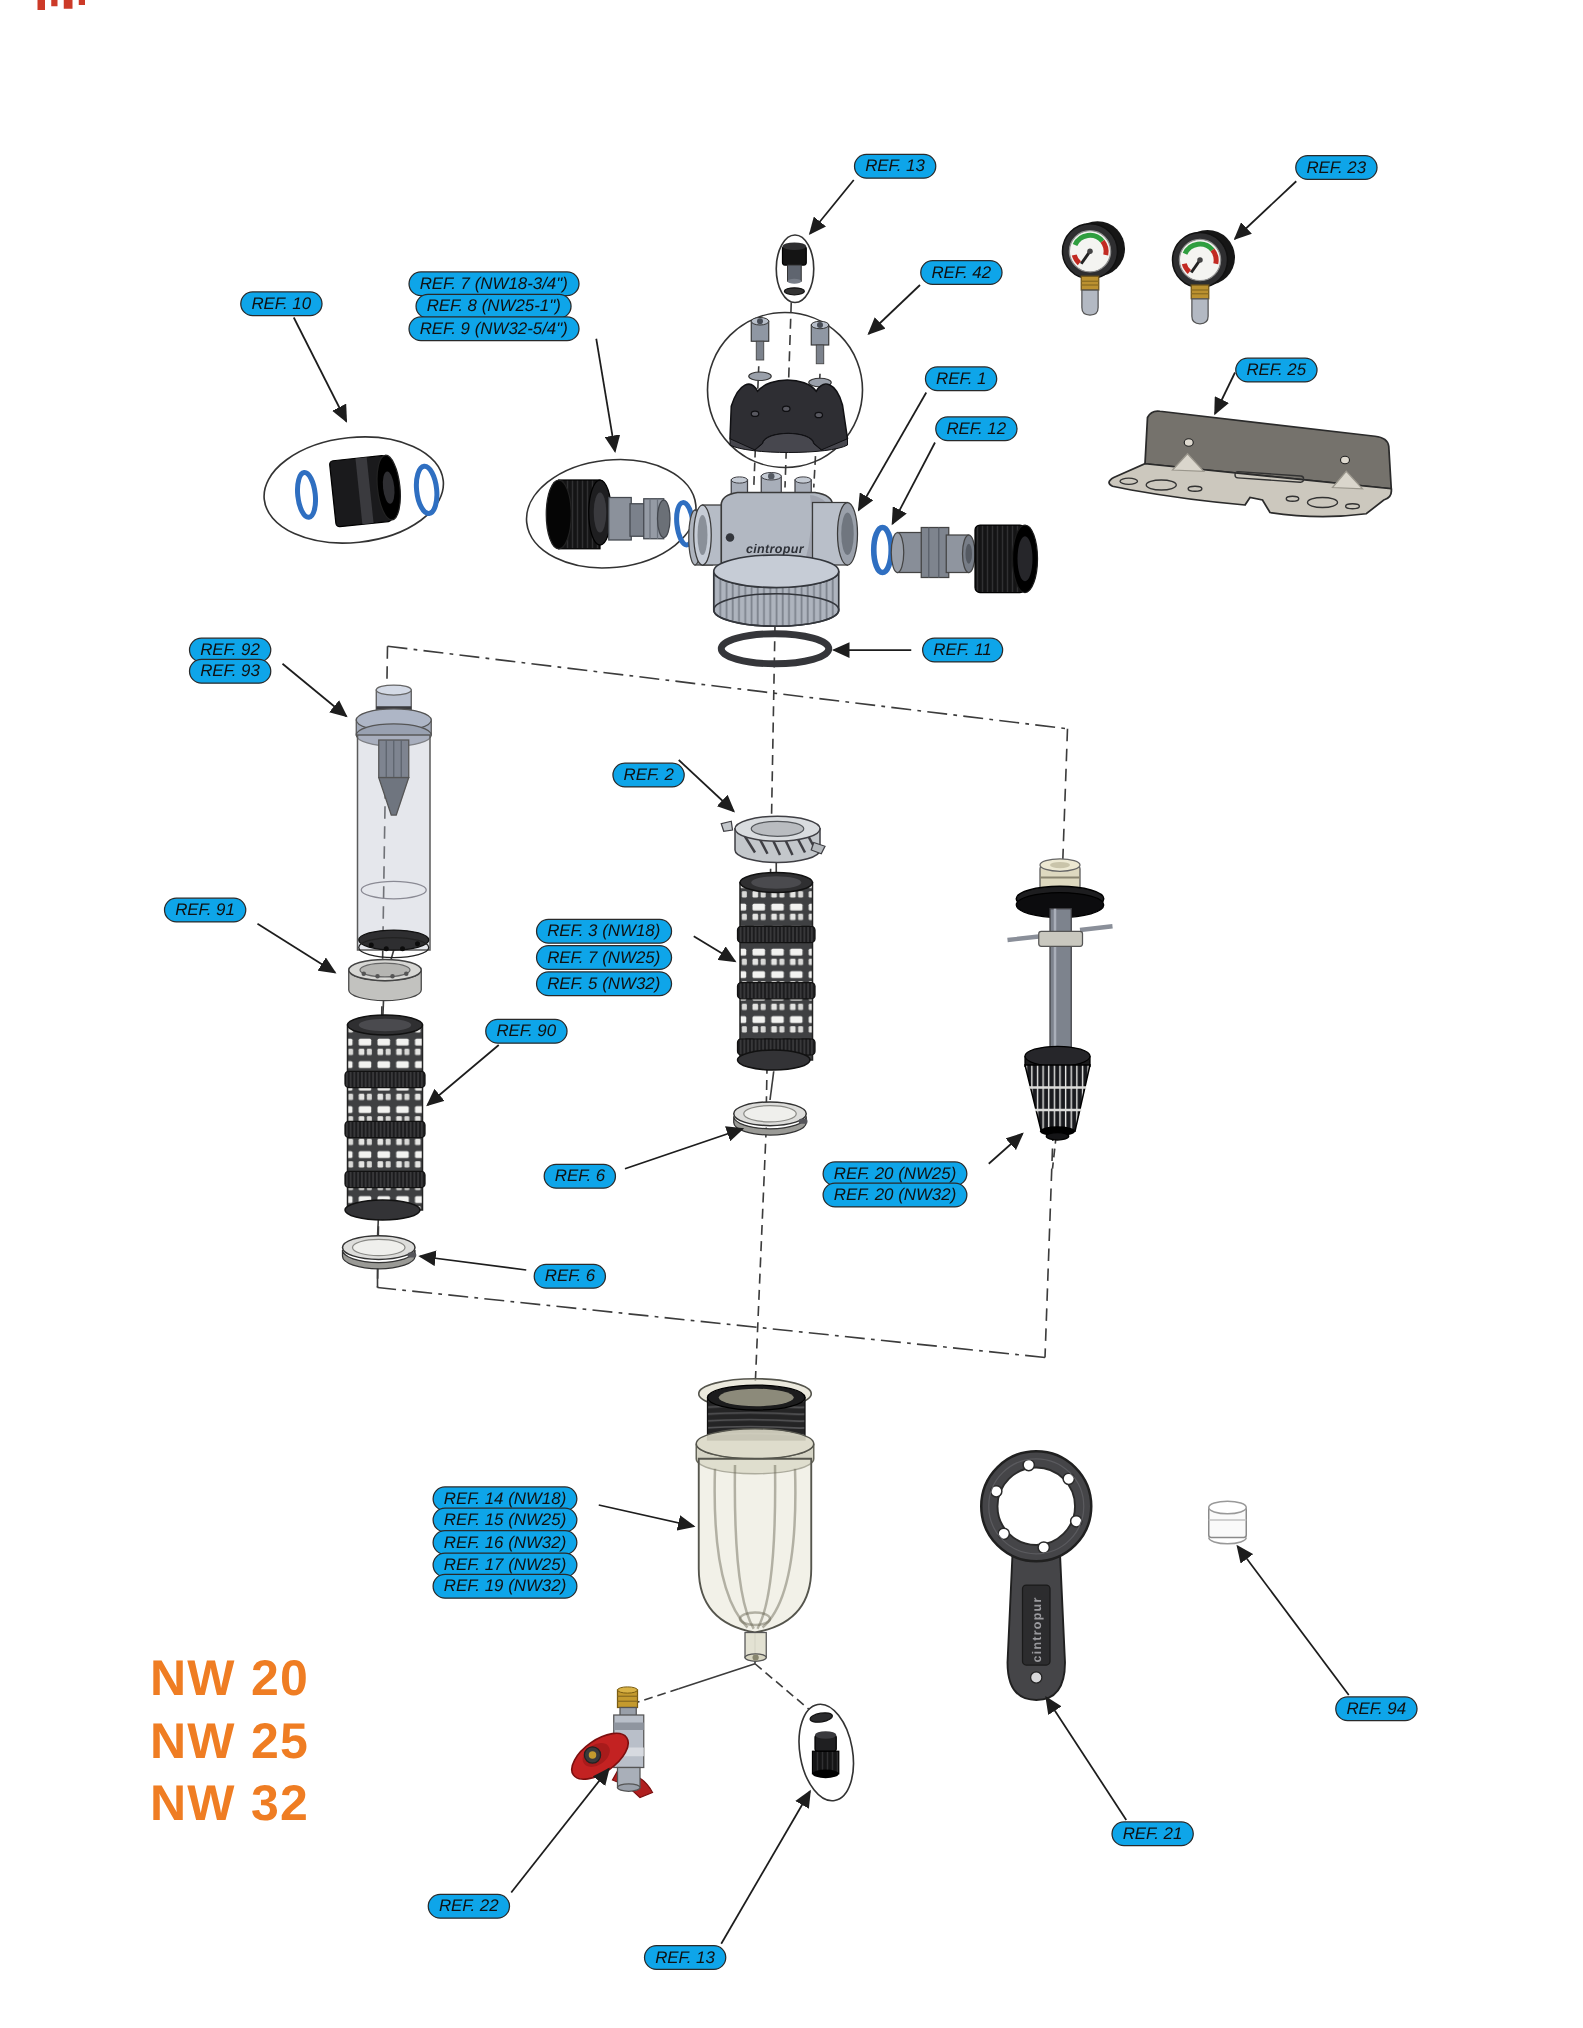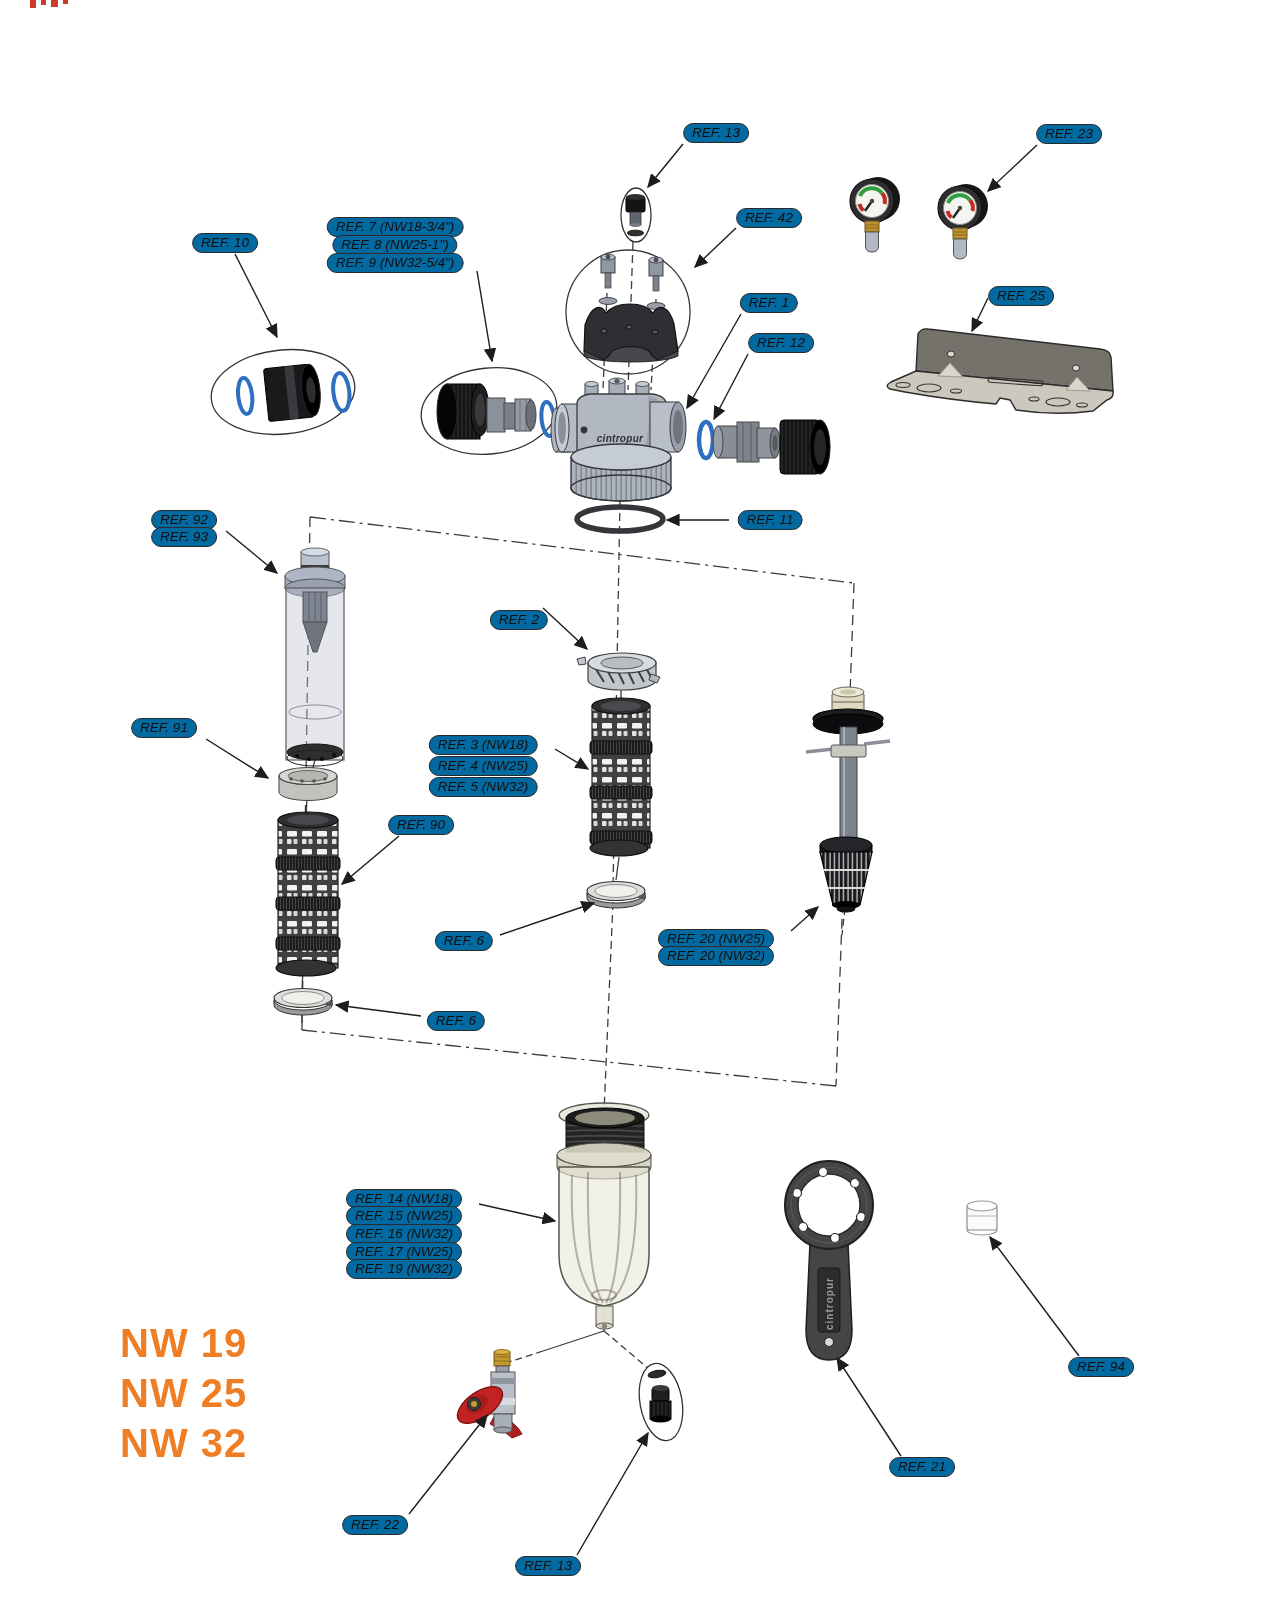--- a/index.html
+++ b/index.html
@@ -1,20 +1,20 @@
 <!DOCTYPE html>
 <html><head>
 <meta charset="utf-8">
 <style>
   html,body{margin:0;padding:0;background:#ffffff;}
   #stage{position:relative;width:1266px;height:1622px;background:#fff;overflow:hidden;
          font-family:"Liberation Sans",sans-serif;}
   #parts-svg{position:absolute;left:0;top:0;}
   .callout{position:absolute;transform:translate(-50%,-50%);white-space:nowrap;
-    background:#0369a1;border:1.5px solid #2a2a2a;border-radius:11px;padding:0 8px;
+    background:#0ea5e9;border:1.5px solid #2a2a2a;border-radius:11px;padding:0 8px;
     font:italic 13.5px/18px "Liberation Sans",sans-serif;color:#101010;z-index:5;}
   .variants{position:absolute;left:120px;top:1318px;z-index:4;
     font:700 40px/50px "Liberation Sans",sans-serif;color:#EF7D23;letter-spacing:1px;}
   .variants div{height:50px;}
 </style>
 </head>
 <body>
 
 <div id="stage">
 
@@ -456,37 +456,37 @@
 <div class="callout" style="left:395px;top:263px">REF. 9 (NW32-5/4")</div>
 <div class="callout" style="left:225px;top:243px">REF. 10</div>
 <div class="callout" style="left:769px;top:303px">REF. 1</div>
 <div class="callout" style="left:781px;top:343px">REF. 12</div>
 <div class="callout" style="left:1021px;top:296px">REF. 25</div>
 <div class="callout" style="left:770px;top:520px">REF. 11</div>
 <div class="callout" style="left:184px;top:520px">REF. 92</div>
 <div class="callout" style="left:184px;top:537px">REF. 93</div>
 <div class="callout" style="left:519px;top:620px">REF. 2</div>
 <div class="callout" style="left:483px;top:745px">REF. 3 (NW18)</div>
-<div class="callout" style="left:483px;top:766px">REF. 4 (NW25)</div>
+<div class="callout" style="left:483px;top:766px">REF. 7 (NW25)</div>
 <div class="callout" style="left:483px;top:787px">REF. 5 (NW32)</div>
 <div class="callout" style="left:164px;top:728px">REF. 91</div>
 <div class="callout" style="left:421px;top:825px">REF. 90</div>
 <div class="callout" style="left:464px;top:941px">REF. 6</div>
 <div class="callout" style="left:716px;top:939px">REF. 20 (NW25)</div>
 <div class="callout" style="left:716px;top:956px">REF. 20 (NW32)</div>
 <div class="callout" style="left:456px;top:1021px">REF. 6</div>
 <div class="callout" style="left:404px;top:1199px">REF. 14 (NW18)</div>
 <div class="callout" style="left:404px;top:1216px">REF. 15 (NW25)</div>
 <div class="callout" style="left:404px;top:1234px">REF. 16 (NW32)</div>
 <div class="callout" style="left:404px;top:1252px">REF. 17 (NW25)</div>
 <div class="callout" style="left:404px;top:1269px">REF. 19 (NW32)</div>
 <div class="callout" style="left:375px;top:1525px">REF. 22</div>
 <div class="callout" style="left:548px;top:1566px">REF. 13</div>
 <div class="callout" style="left:922px;top:1467px">REF. 21</div>
 <div class="callout" style="left:1101px;top:1367px">REF. 94</div>
 
 <div class="variants">
-  <div>NW 19</div>
+  <div>NW 20</div>
   <div>NW 25</div>
   <div>NW 32</div>
 </div>
 
 </div>
 
 </body></html>

